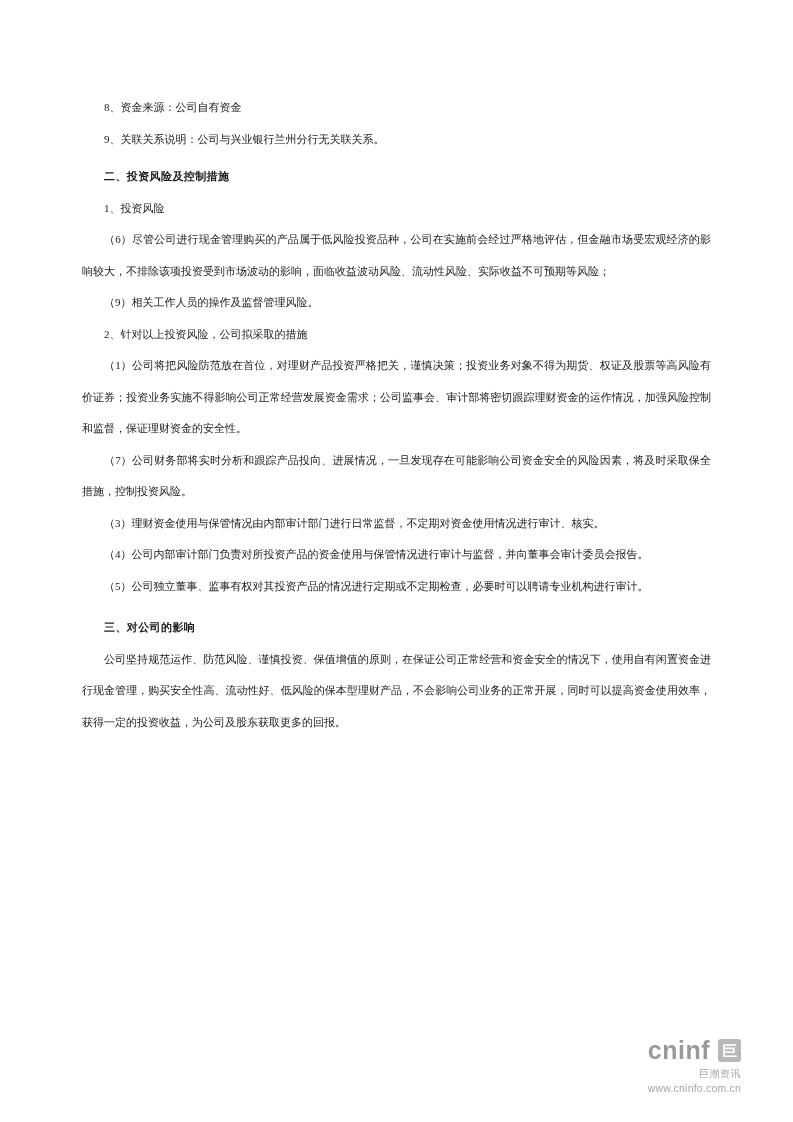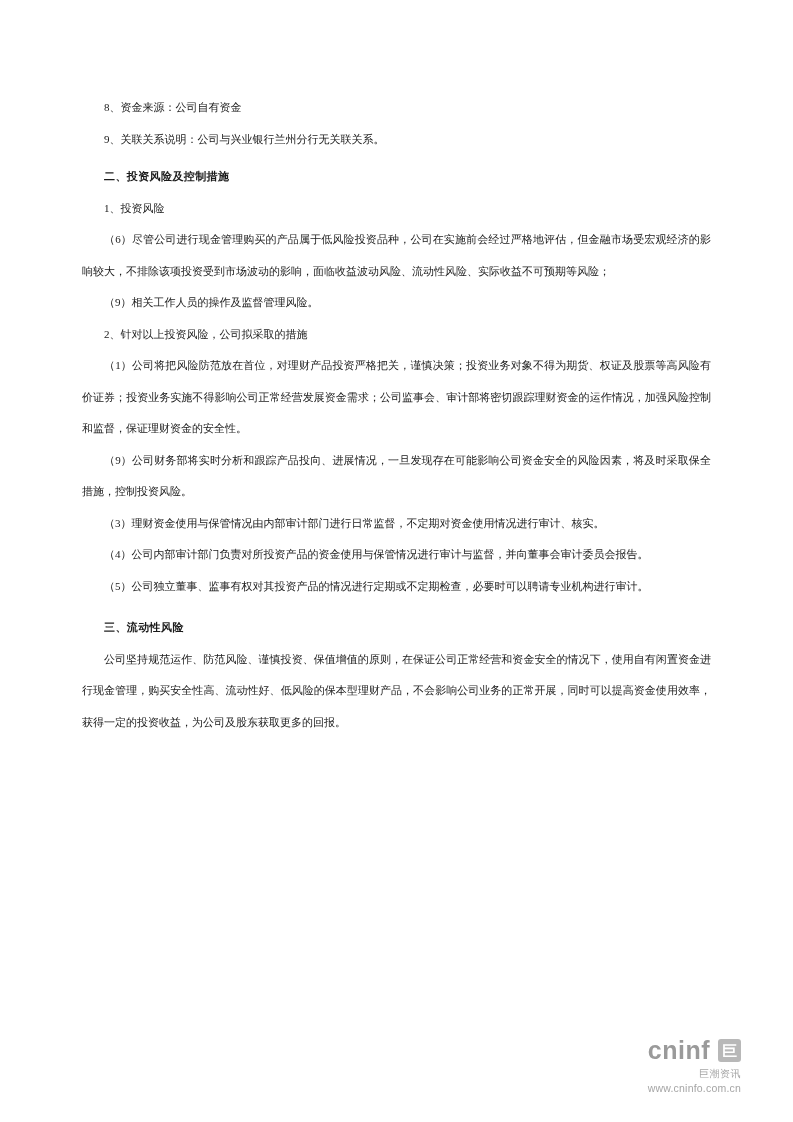--- a/index.html
+++ b/index.html
@@ -105,26 +105,26 @@
 
     <p class="p-num">8、资金来源：公司自有资金</p>
     <p class="p-num">9、关联关系说明：公司与兴业银行兰州分行无关联关系。</p>
     <div class="spacer-sm"></div>
     <p class="heading">二、投资风险及控制措施</p>
     <p class="p-num">1、投资风险</p>
     <p class="p">（6）尽管公司进行现金管理购买的产品属于低风险投资品种，公司在实施前会经过严格地评估，但金融市场受宏观经济的影响较大，不排除该项投资受到市场波动的影响，面临收益波动风险、流动性风险、实际收益不可预期等风险；</p>
     <p class="p">（9）相关工作人员的操作及监督管理风险。</p>
     <p class="p-num">2、针对以上投资风险，公司拟采取的措施</p>
     <p class="p">（1）公司将把风险防范放在首位，对理财产品投资严格把关，谨慎决策；投资业务对象不得为期货、权证及股票等高风险有价证券；投资业务实施不得影响公司正常经营发展资金需求；公司监事会、审计部将密切跟踪理财资金的运作情况，加强风险控制和监督，保证理财资金的安全性。</p>
-    <p class="p">（9）公司财务部将实时分析和跟踪产品投向、进展情况，一旦发现存在可能影响公司资金安全的风险因素，将及时采取保全措施，控制投资风险。</p>
+    <p class="p">（7）公司财务部将实时分析和跟踪产品投向、进展情况，一旦发现存在可能影响公司资金安全的风险因素，将及时采取保全措施，控制投资风险。</p>
     <p class="p">（3）理财资金使用与保管情况由内部审计部门进行日常监督，不定期对资金使用情况进行审计、核实。</p>
     <p class="p">（4）公司内部审计部门负责对所投资产品的资金使用与保管情况进行审计与监督，并向董事会审计委员会报告。</p>
     <p class="p">（5）公司独立董事、监事有权对其投资产品的情况进行定期或不定期检查，必要时可以聘请专业机构进行审计。</p>
     <div class="spacer-md"></div>
-    <p class="heading">三、流动性风险</p>
+    <p class="heading">三、对公司的影响</p>
     <p class="p">公司坚持规范运作、防范风险、谨慎投资、保值增值的原则，在保证公司正常经营和资金安全的情况下，使用自有闲置资金进行现金管理，购买安全性高、流动性好、低风险的保本型理财产品，不会影响公司业务的正常开展，同时可以提高资金使用效率，获得一定的投资收益，为公司及股东获取更多的回报。</p>
 
   </div>
 </div>
 
 <div class="watermark">
   <div class="wm-main">
     <span class="wm-text">cninf</span>
     <span class="wm-badge">巨</span>
   </div>

